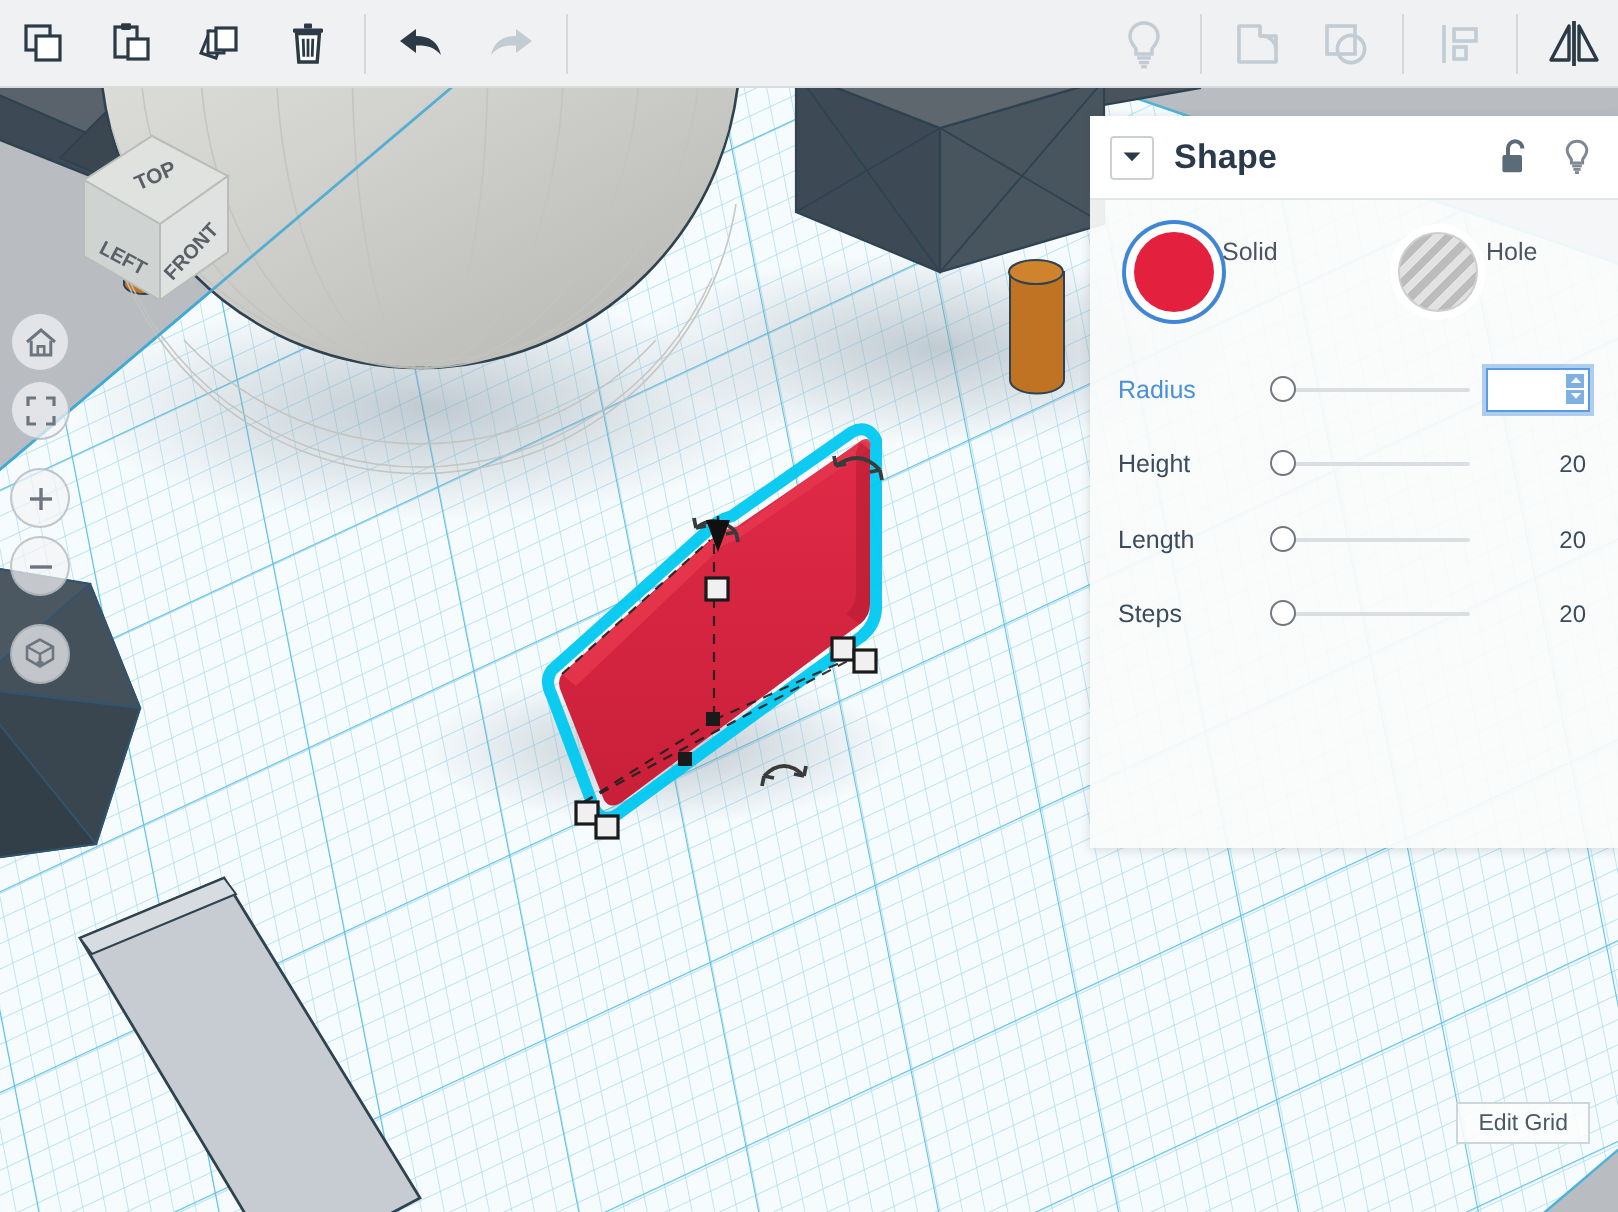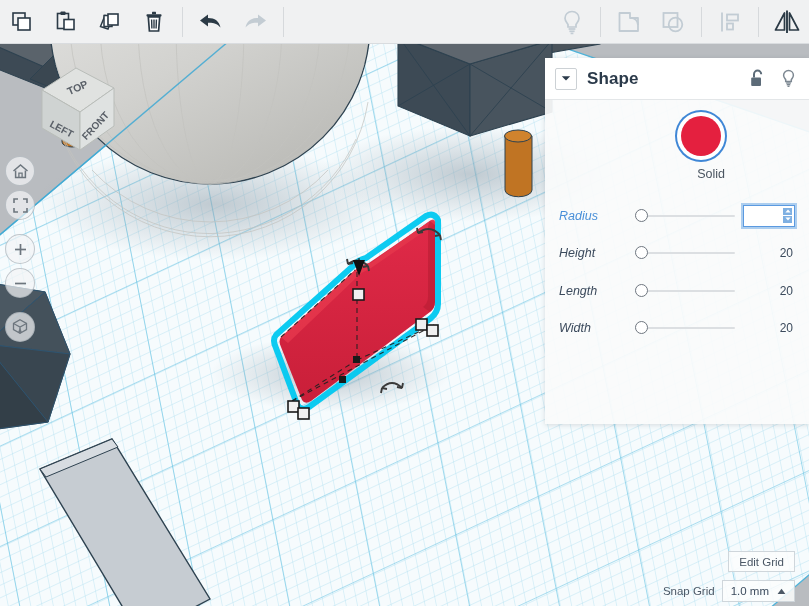--- a/index.html
+++ b/index.html
@@ -82,21 +82,21 @@
     color: #2b3a4a; letter-spacing: 0.1px;
   }
   .sp-header-actions { margin-left: auto; display: flex; gap: 14px; align-items: center; }
   .sp-hicon { cursor: pointer; display: flex; }
 
   .sp-modes {
     display: flex; padding: 12px 0 10px 0;
     justify-content: space-around;
   }
   .mode-item {
-    display: flex; flex-direction: column; align-items: flex-end;
+    display: flex; flex-direction: row; align-items: flex-start;
     width: 96px; cursor: pointer;
   }
   .swatch-wrap {
     width: 48px; height: 48px; border-radius: 50%;
     display: flex; align-items: center; justify-content: center;
     background: #fff;
   }
   .swatch-wrap.selected { box-shadow: 0 0 0 2px #3f87d6; }
   .swatch {
     width: 40px; height: 40px; border-radius: 50%;
@@ -110,21 +110,21 @@
   .mode-label {
     margin-top: 7px; font-size: 12.5px; color: #4a5560;
   }
 
   .sp-rows { padding: 6px 0 0 0; }
   .prop-row {
     height: 37.5px; display: flex; align-items: center;
     padding: 0 14px 0 14px;
   }
   .prop-label {
-    width: 72px; font-size: 12.5px; color: #3b4a5c; flex: 0 0 auto; font-style: italic;
+    width: 72px; font-size: 12.5px; color: #3b4a5c; flex: 0 0 auto;
   }
   .prop-label.active { color: #4a90d9; }
   .slider {
     position: relative; width: 100px; height: 16px;
     flex: 0 0 auto; margin-left: 4px; cursor: pointer;
   }
   .slider .track {
     position: absolute; left: 0; top: 7px; width: 100px; height: 2px;
     background: #dcdfe2; border-radius: 1px;
   }
@@ -504,29 +504,20 @@
           <polygon points="9,1.8 15.5,5.4 15.5,11.5 9,15.2 2.5,11.5 2.5,5.4" fill="none" stroke="#6d767e" stroke-width="1.3"></polygon>
           <path d="M2.5 5.4 L9 9 L15.5 5.4 M9 9 L9 15.2" fill="none" stroke="#6d767e" stroke-width="1.2"></path>
           <path d="M9 10.5 L9 14.2 M7.6 12.8 L9 14.4 L10.4 12.8" fill="none" stroke="#6d767e" stroke-width="1.3"></path>
         </svg>
       </div>
     </div>
 
     <div class="edit-grid-btn">
       <span>Edit Grid</span>
     </div>
-    <div class="snap-row">
-      <span class="snap-label">Snap Grid</span>
-      <div class="snap-select">
-        <span>1.0 mm</span>
-        <svg width="9" height="7" viewBox="0 0 9 7">
-          <path d="M4.5 0.8 L8.4 6 L0.6 6 Z" fill="#4b5866"></path>
-        </svg>
-      </div>
-    </div>
   </div>
 
   <div class="shape-panel">
 
     <div class="sp-header">
       <div class="sp-caret">
         <svg width="10" height="7" viewBox="0 0 10 7">
           <path d="M0.8 1.2 L5 5.6 L9.2 1.2 Z" fill="#2b3a4a"></path>
         </svg>
       </div>
@@ -548,20 +539,26 @@
         </div>
       </div>
     </div>
 
     <div class="sp-modes">
       <div class="mode-item">
         <div class="swatch-wrap selected">
           <div class="swatch solid"></div>
         </div>
         <div class="mode-label">Solid</div>
+      </div>
+      <div class="mode-item">
+        <div class="swatch-wrap">
+          <div class="swatch hole"></div>
+        </div>
+        <div class="mode-label">Hole</div>
       </div>
     </div>
 
     <div class="sp-rows">
 
       <div class="prop-row">
         <div class="prop-label active">Radius</div>
         <div class="slider">
           <div class="track"></div>
           <div class="knob" style="left:0px"></div>
@@ -596,21 +593,21 @@
       <div class="prop-row">
         <div class="prop-label">Length</div>
         <div class="slider">
           <div class="track"></div>
           <div class="knob" style="left:0px"></div>
         </div>
         <div class="prop-value">20</div>
       </div>
 
       <div class="prop-row">
-        <div class="prop-label">Width</div>
+        <div class="prop-label">Steps</div>
         <div class="slider">
           <div class="track"></div>
           <div class="knob" style="left:0px"></div>
         </div>
         <div class="prop-value">20</div>
       </div>
 
     </div>
   </div>
 

